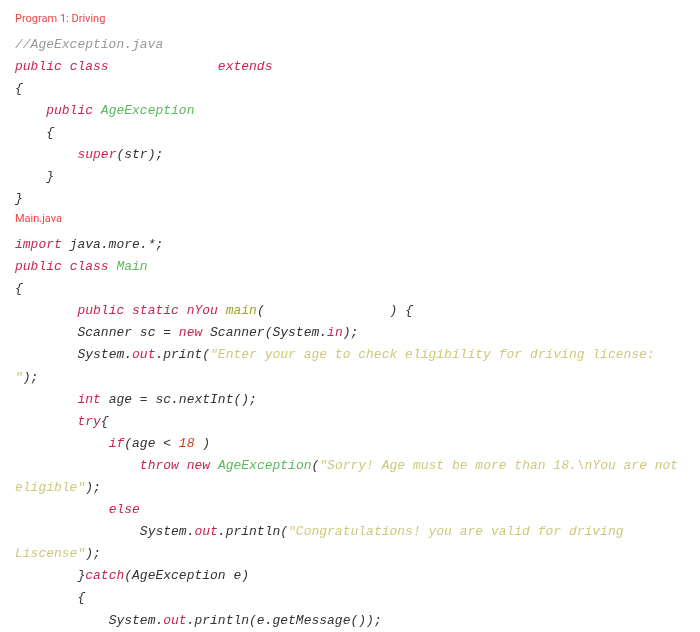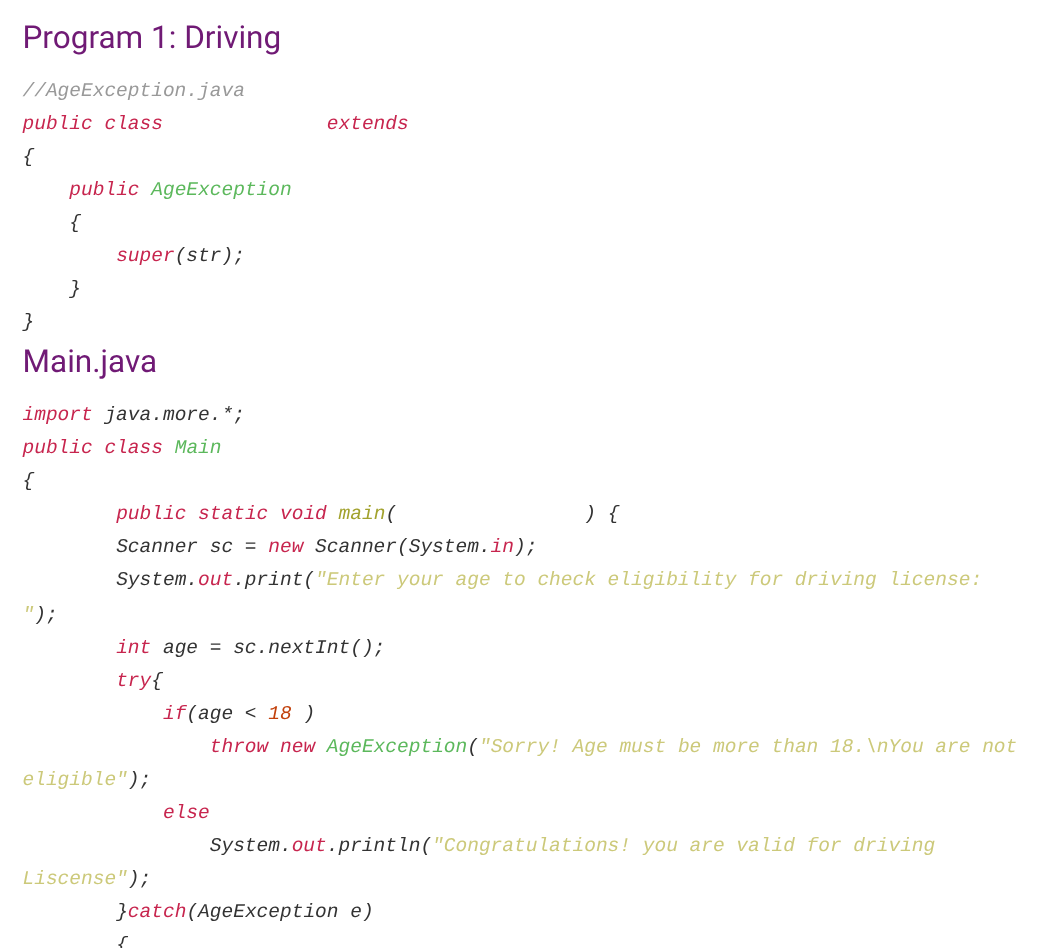--- a/index.html
+++ b/index.html
@@ -6,22 +6,22 @@
     margin: 0;
     padding: 10px 15px;
     font-family: -apple-system, BlinkMacSystemFont, "Segoe UI", Roboto, Arial, sans-serif;
     font-size: 13px;
     line-height: 1.6;
     background: #fff;
     color: #333;
     width: 670px;
   }
   .heading {
-    font-size: 21px;
-    color: #701a75;
+    font-size: 11px;
+    color: #ef4444;
     margin-bottom: 6px;
     font-weight: 400;
   }
   .code-block {
     font-family: "Consolas", "Courier New", monospace;
     font-size: 13px;
     line-height: 1.7;
     white-space: pre-wrap;
     word-wrap: break-word;
     color: #333;
@@ -46,21 +46,21 @@
     {
         <span class="kw-pink">super</span><span>(str);</span>
     }
 }</div>
 
 <div class="heading">Main.java</div>
 
 <div class="code-block"><span class="kw-pink">import</span><span> java.more.*;</span>
 <span class="kw-pink">public</span> <span class="kw-pink">class</span> <span class="kw-green">Main</span>
 {
-        <span class="kw-pink">public</span> <span class="kw-pink">static</span> <span class="kw-pink">void</span> <span class="kw-olive">main</span><span>(                ) {</span>
+        <span class="kw-pink">public</span> <span class="kw-pink">static</span> <span class="kw-pink">nYou</span> <span class="kw-olive">main</span><span>(                ) {</span>
 <span>        Scanner sc = </span><span class="kw-pink">new</span><span> Scanner(System.</span><span class="kw-pink">in</span><span>);</span>
         <span>System.</span><span class="kw-pink">out</span><span>.print(</span><span class="string">"Enter your age to check eligibility for driving license: "</span><span>);</span>
         <span class="kw-pink">int</span><span> age = sc.nextInt();</span>
         <span class="kw-pink">try</span><span>{</span>
             <span class="kw-pink">if</span><span>(age &lt; </span><span class="num">18</span><span> )</span>
                 <span class="kw-pink">throw</span> <span class="kw-pink">new</span> <span class="kw-green">AgeException</span><span>(</span><span class="string">"Sorry! Age must be more than 18.\nYou are not </span>
 <span class="string">eligible"</span><span>);</span>
             <span class="kw-pink">else</span>
                 <span>System.</span><span class="kw-pink">out</span><span>.println(</span><span class="string">"Congratulations! you are valid for driving Liscense"</span><span>);</span>
         }<span class="kw-pink">catch</span><span>(AgeException e)</span>

